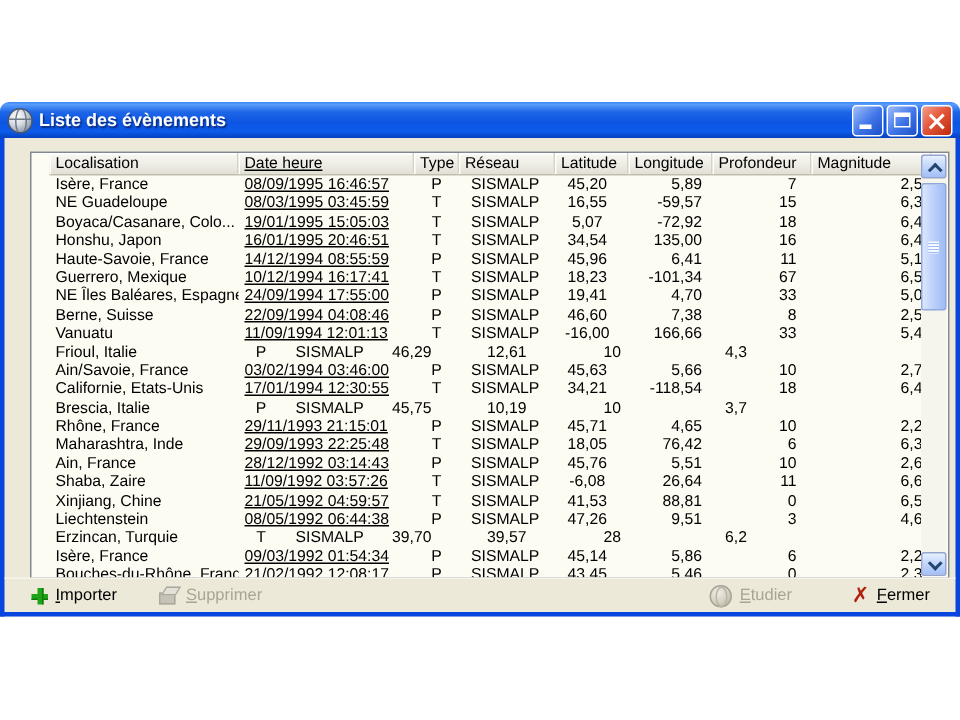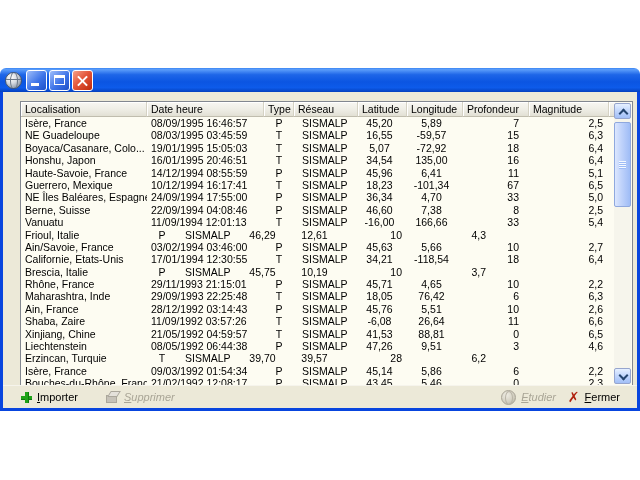--- a/index.html
+++ b/index.html
@@ -29,26 +29,26 @@
 
   
   .body{position:absolute;left:0;top:24px;right:0;bottom:0;background:#ECE9D8;box-sizing:border-box;
     border-left:3px solid #0845DE;border-right:3px solid #0845DE;border-bottom:3px solid #0845DE;}
 
   
   .listview{position:absolute;left:17px;top:9px;width:613px;height:285px;background:#FDFCF2;
     border:1px solid #828790;box-sizing:border-box;overflow:hidden;}
   .lv-header{display:flex;height:15px;width:calc(100% - 17px);position:relative;}
   .cell,.hcell{flex:none;box-sizing:border-box;white-space:nowrap;overflow:hidden;font-size:10.5px;color:#000;}
-  .c0{width:126px;padding-left:4px;}
-  .c1{width:117px;padding-left:4px;}
+  .c0{width:126px;padding-left:4px;margin-left:12px;}
+  .c1{width:117px;padding-left:4px;text-decoration:underline;}
   .c2{width:30px;text-align:center;}
   .c3{width:64px;padding-left:8px;}
   .c4{width:49px;text-align:center;padding-right:6px;}
-  .c5{width:56px;text-align:center;padding-right:7px;}
+  .c5{width:56px;text-align:right;padding-right:7px;}
   .c6{width:66px;text-align:right;padding-right:10px;}
   .c7{width:80px;text-align:right;padding-right:6px;}
   .hcell{text-align:left;line-height:14px;padding-left:4px;
     background:linear-gradient(180deg,#F8F7F3 0%,#EEEDE5 55%,#E2E0D4 100%);
     border-right:1px solid #D5D2C4;border-bottom:1px solid #C0BDAE;
     box-shadow:inset 1px 1px 0 #FFFFFF;}
   .hcell.filler{flex:1;width:auto;border-right:none;}
   .lv-rows{position:absolute;left:0;top:15px;right:17px;bottom:0;overflow:hidden;}
   .lv-row{display:flex;height:12.4px;}
   .cell{line-height:12.4px;}
@@ -62,42 +62,43 @@
   .sb-arrow.up .chev{top:6px;transform:rotate(135deg);}
   .sb-arrow.down .chev{top:3px;transform:rotate(-45deg);}
   .sb-thumb{position:absolute;left:0;top:19px;width:17px;height:85px;box-sizing:border-box;border-radius:2px;
     background:linear-gradient(90deg,#DCE7FE 0%,#C2D4FB 40%,#9FBCF6 100%);border:1px solid #8FA8DE;}
   .sb-thumb::after{content:'';position:absolute;left:4px;top:50%;margin-top:-4px;width:7px;height:8px;
     background:repeating-linear-gradient(180deg,#F6FAFF 0 1px,#9FBCF6 1px 2px);}
 
   
   .btnbar{position:absolute;left:0;right:0;bottom:0;height:22px;border-top:1px solid #F6F4EC;}
   .flatbtn{position:absolute;top:0;height:22px;display:flex;align-items:center;gap:5px;font-size:11px;color:#000;cursor:default;}
-  .flatbtn.disabled{color:#A9A596;font-style:italic;}
-  #btn-importer{left:18px;} #btn-supprimer{left:103px;} #btn-etudier{right:81px;} #btn-fermer{right:17px;}
+  .flatbtn.disabled{color:#A9A596;}
+  #btn-importer{left:18px;} #btn-supprimer{left:103px;} #btn-etudier{right:109px;} #btn-fermer{right:17px;}
   u{text-decoration:underline;}
   .ico-plus{width:11px;height:11px;position:relative;flex:none;}
   .ico-plus::before{content:'';position:absolute;left:0;top:4px;width:11px;height:3px;background:#1FA318;border-bottom:1px solid #0E7A0C;}
   .ico-plus::after{content:'';position:absolute;left:4px;top:0;width:3px;height:11px;background:#1FA318;border-right:1px solid #0E7A0C;}
   .ico-cube{width:13px;height:12px;position:relative;flex:none;}
   .ico-cube::before{content:'';position:absolute;left:0;bottom:0;width:9px;height:6px;background:#C6C2B8;border:1px solid #ABA79B;}
   .ico-cube::after{content:'';position:absolute;left:3px;top:0;width:8px;height:4px;background:#E4E1DA;border:1px solid #ABA79B;transform:skewX(-32deg);}
   .ico-globe-gray{width:15px;height:15px;border-radius:50%;flex:none;box-sizing:border-box;
     background:radial-gradient(circle at 35% 30%,#EFEDE4 0%,#D4D0C2 55%,#B3AE9E 100%);border:1px solid #A9A496;position:relative;}
   .ico-globe-gray::after{content:'';position:absolute;left:3px;top:0px;width:6px;height:12px;border:1px solid #B9B4A6;border-radius:50%;}
   .ico-x{flex:none;color:#B0210E;font-weight:bold;font-size:14px;line-height:14px;font-family:"DejaVu Sans",sans-serif;}
 </style>
 </head>
 <body>
 
 <div class="screen">
   <div class="window">
 
     <div class="titlebar">
       <span class="app-globe"></span>
+      <span class="title">Liste des évènements</span>
       <span class="tb-buttons">
         <span class="tb-btn min">
             <span class="glyph-min"></span>
           </span>
         <span class="tb-btn max">
             <span class="glyph-max"></span>
           </span>
         <span class="tb-btn close">
             <span class="glyph-x1"></span>
             <span class="glyph-x2"></span>
@@ -178,21 +179,21 @@
               <div class="cell c4">18,23</div>
               <div class="cell c5">-101,34</div>
               <div class="cell c6">67</div>
               <div class="cell c7">6,5</div>
             </div>
             <div class="lv-row">
               <div class="cell c0">NE Îles Baléares, Espagne</div>
               <div class="cell c1">24/09/1994 17:55:00</div>
               <div class="cell c2">P</div>
               <div class="cell c3">SISMALP</div>
-              <div class="cell c4">36,34</div>
+              <div class="cell c4">19,41</div>
               <div class="cell c5">4,70</div>
               <div class="cell c6">33</div>
               <div class="cell c7">5,0</div>
             </div>
             <div class="lv-row">
               <div class="cell c0">Berne, Suisse</div>
               <div class="cell c1">22/09/1994 04:08:46</div>
               <div class="cell c2">P</div>
               <div class="cell c3">SISMALP</div>
               <div class="cell c4">46,60</div>

